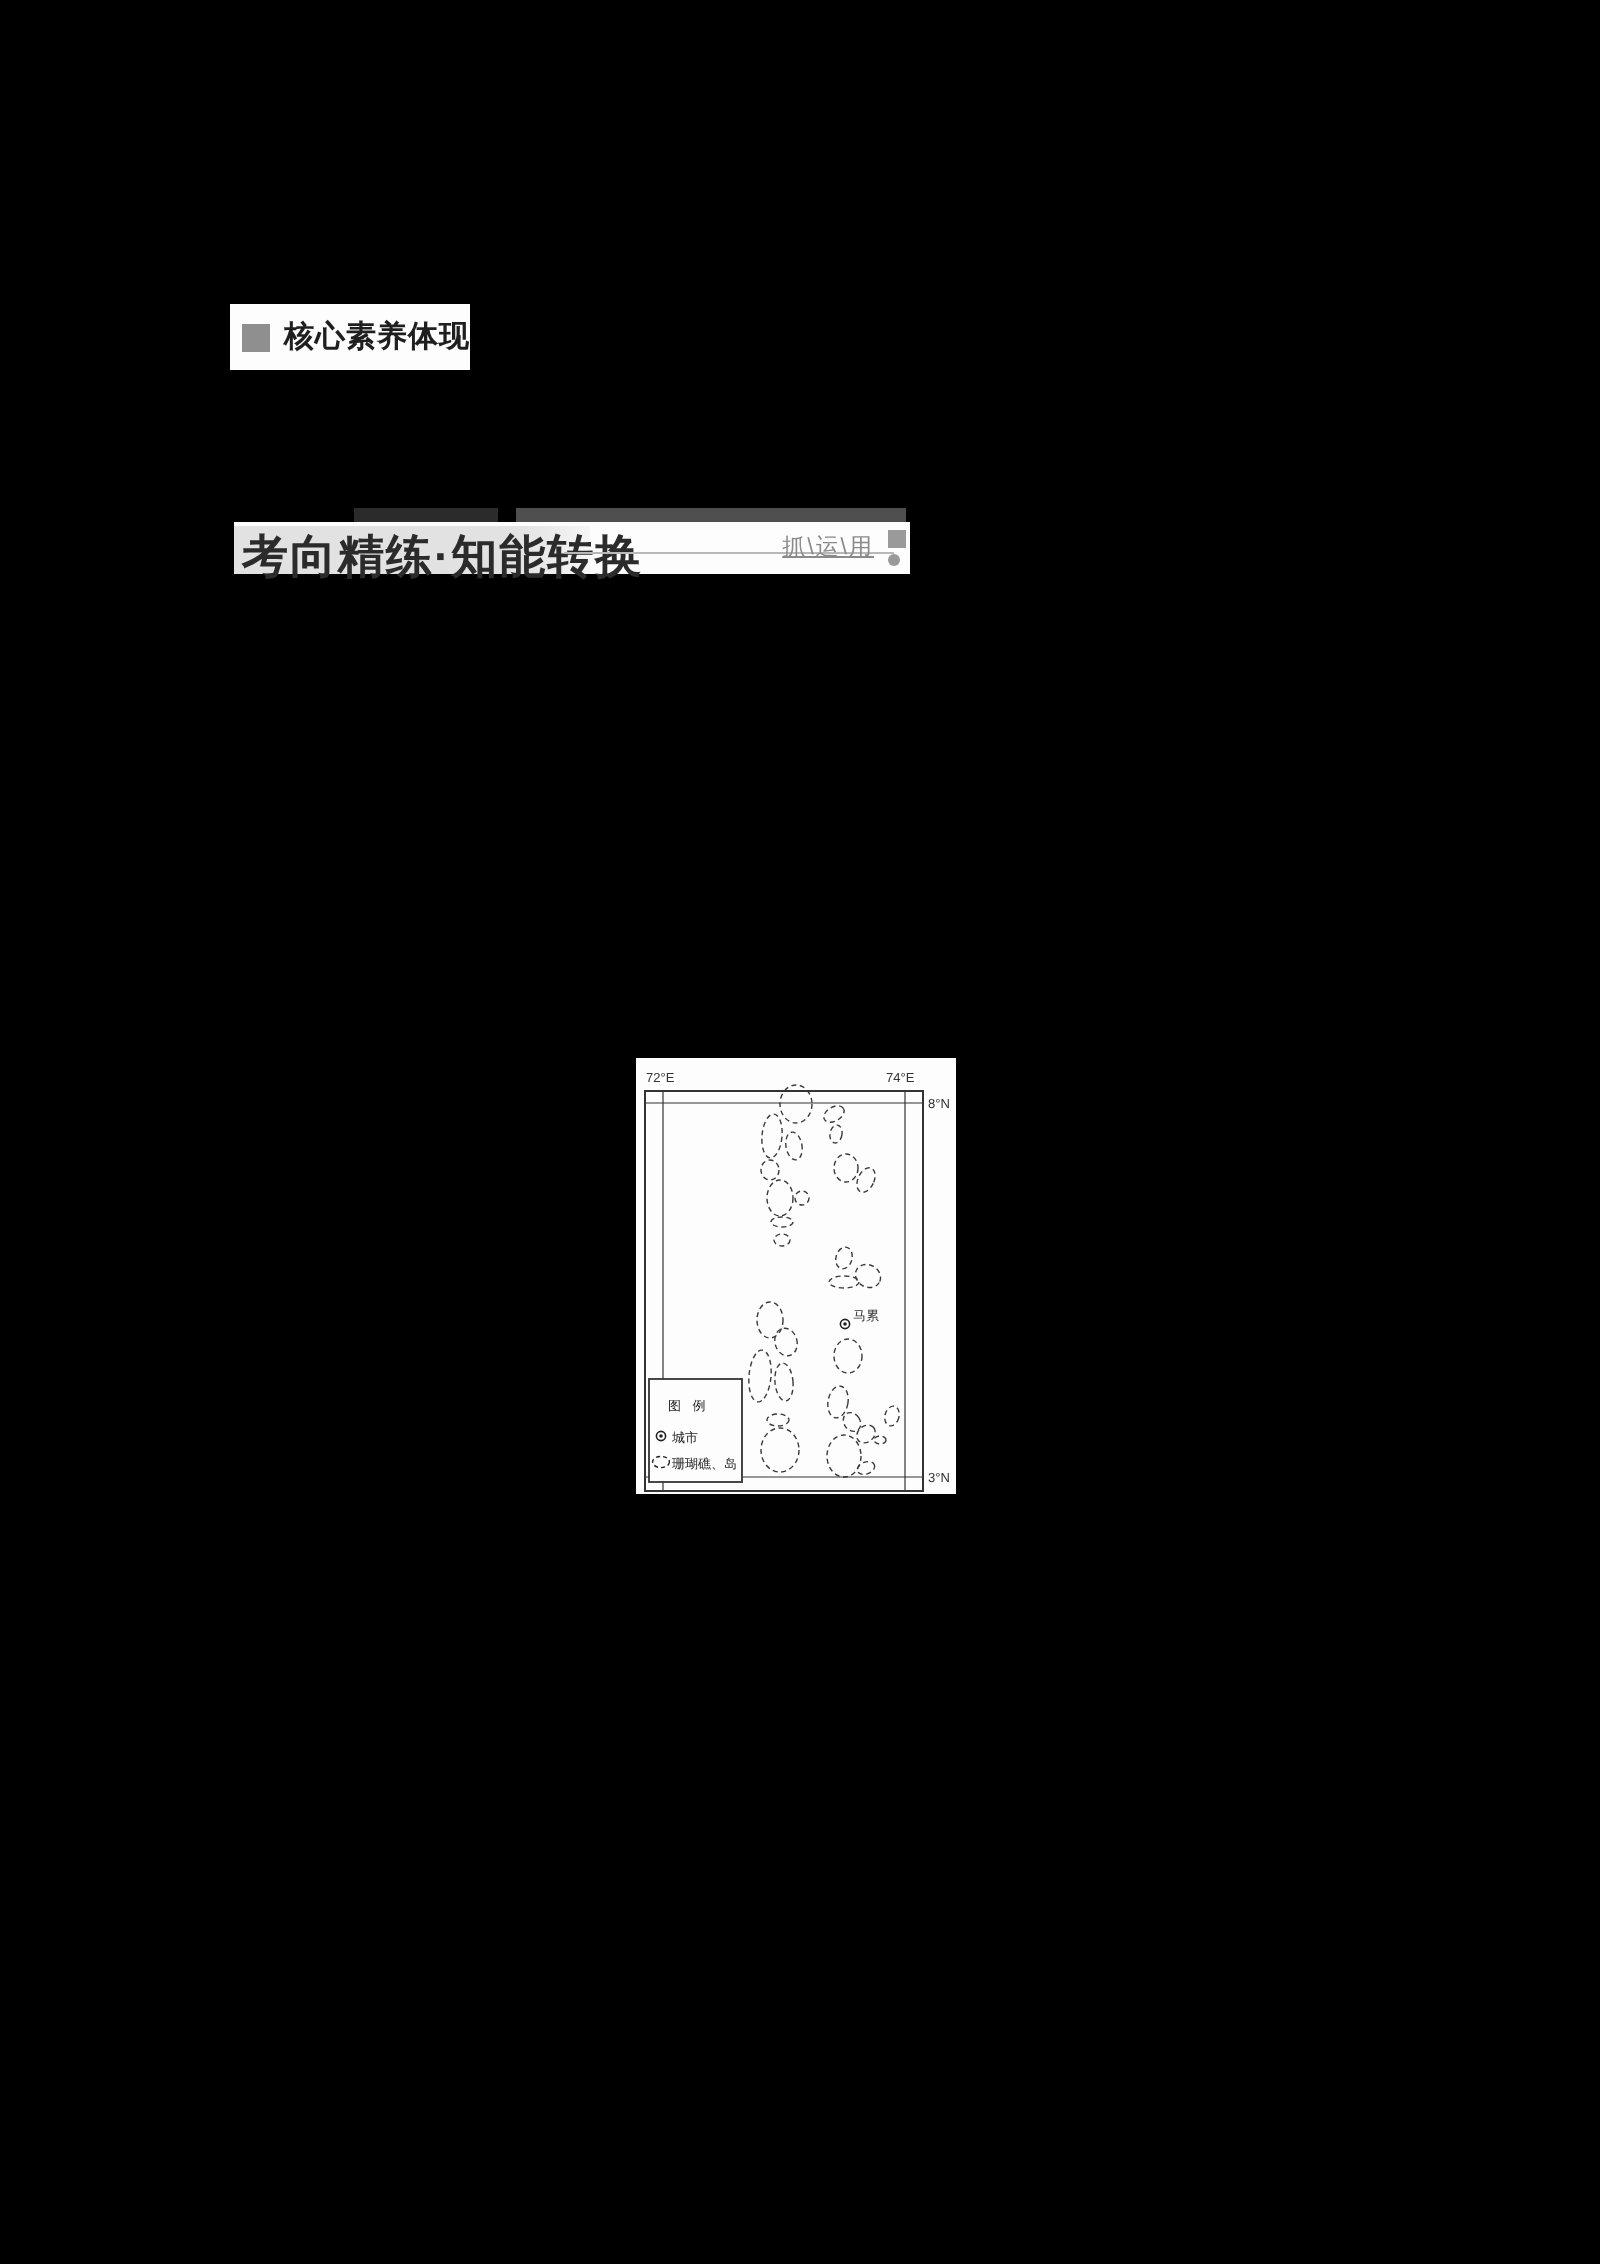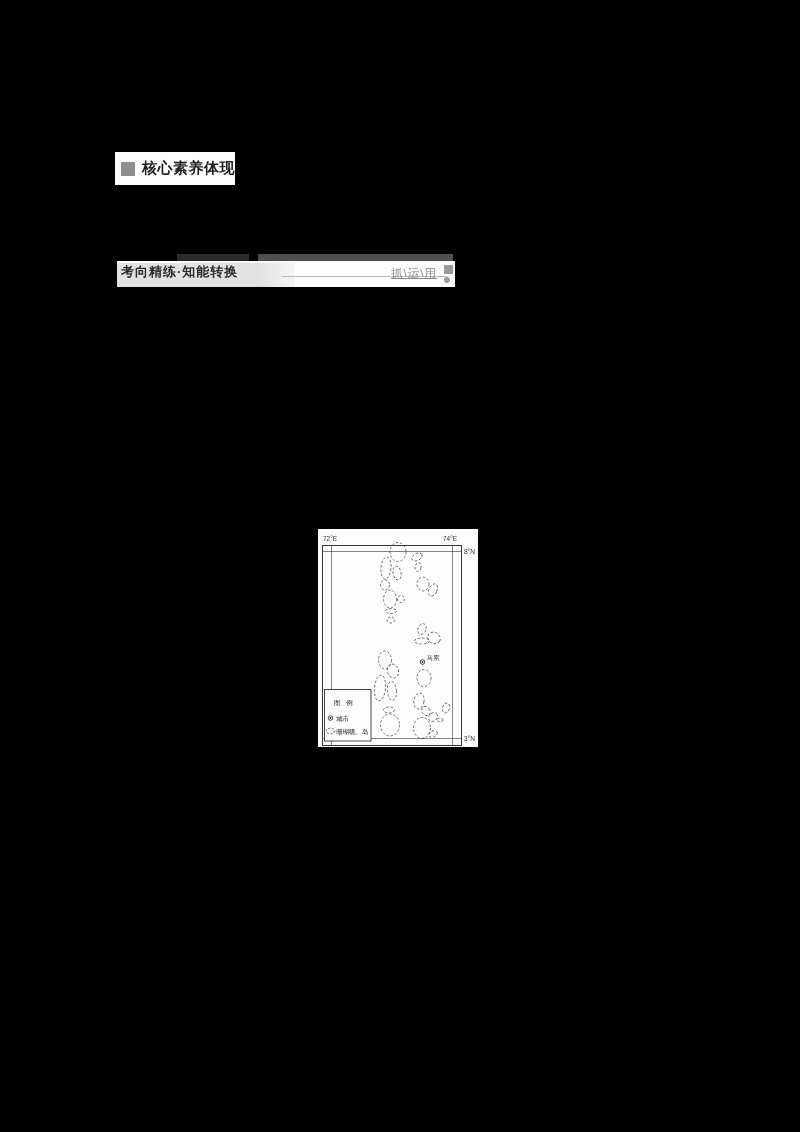--- a/index.html
+++ b/index.html
@@ -56,21 +56,21 @@
     width: 338px; height: 26px;
     background: #fdfdfd;
   }
   .exam-highlight {
     position: absolute; left: 0; top: 9px;
     width: 178px; height: 24px;
     background: linear-gradient(90deg, #e2e2e2 80%, #f6f6f6 100%);
   }
   .exam-title {
     position: absolute; left: 4px; top: 9px;
-    font-size: 13px;
+    font-size: 23px;
     font-weight: bold;
     color: #2b2b2b;
     letter-spacing: 1px;
     white-space: nowrap;
   }
   .exam-tagline {
     position: absolute; right: 18px; top: 12px;
     font-size: 11.5px;
     color: #8a8a8a;
     letter-spacing: 1px;

